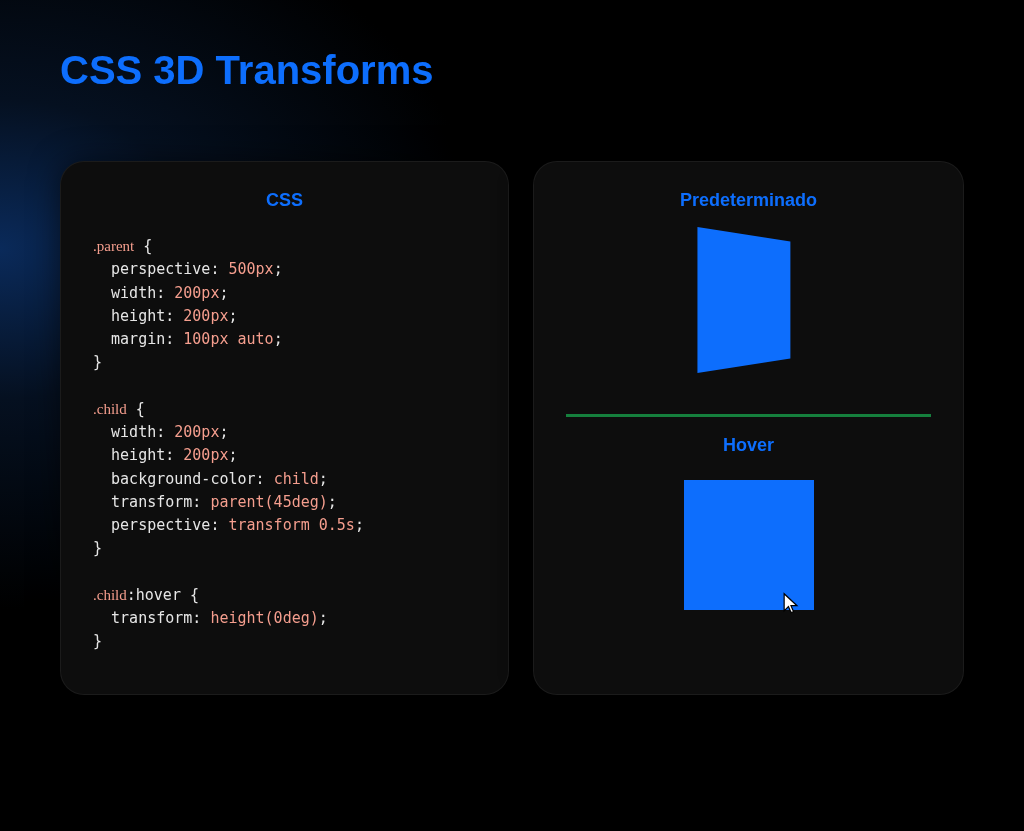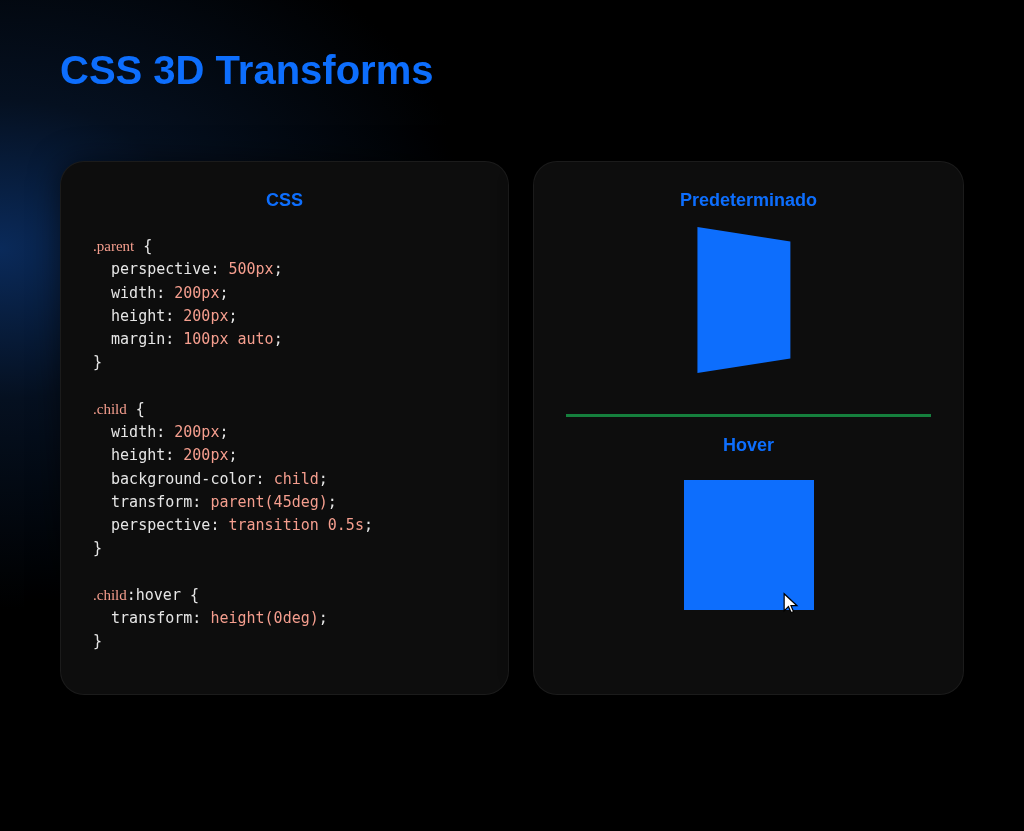--- a/index.html
+++ b/index.html
@@ -119,21 +119,21 @@
   <span class="t-prop">width</span><span class="t-punc">: </span><span class="t-val">200px</span><span class="t-punc">;</span>
   <span class="t-prop">height</span><span class="t-punc">: </span><span class="t-val">200px</span><span class="t-punc">;</span>
   <span class="t-prop">margin</span><span class="t-punc">: </span><span class="t-val">100px auto</span><span class="t-punc">;</span>
 <span class="t-brace">}</span>
 
 <span class="t-selector">.child</span> <span class="t-brace">{</span>
   <span class="t-prop">width</span><span class="t-punc">: </span><span class="t-val">200px</span><span class="t-punc">;</span>
   <span class="t-prop">height</span><span class="t-punc">: </span><span class="t-val">200px</span><span class="t-punc">;</span>
   <span class="t-prop">background-color</span><span class="t-punc">: </span><span class="t-val">child</span><span class="t-punc">;</span>
   <span class="t-prop">transform</span><span class="t-punc">: </span><span class="t-val">parent(45deg)</span><span class="t-punc">;</span>
-  <span class="t-prop">perspective</span><span class="t-punc">: </span><span class="t-val">transition 0.5s</span><span class="t-punc">;</span>
+  <span class="t-prop">perspective</span><span class="t-punc">: </span><span class="t-val">transform 0.5s</span><span class="t-punc">;</span>
 <span class="t-brace">}</span>
 
 <span class="t-selector">.child</span>:hover <span class="t-brace">{</span>
   <span class="t-prop">transform</span><span class="t-punc">: </span><span class="t-val">height(0deg)</span><span class="t-punc">;</span>
 <span class="t-brace">}</span></pre>
   </div>
 
   <div class="panel demo-panel">
 
     <div class="demo-section">

